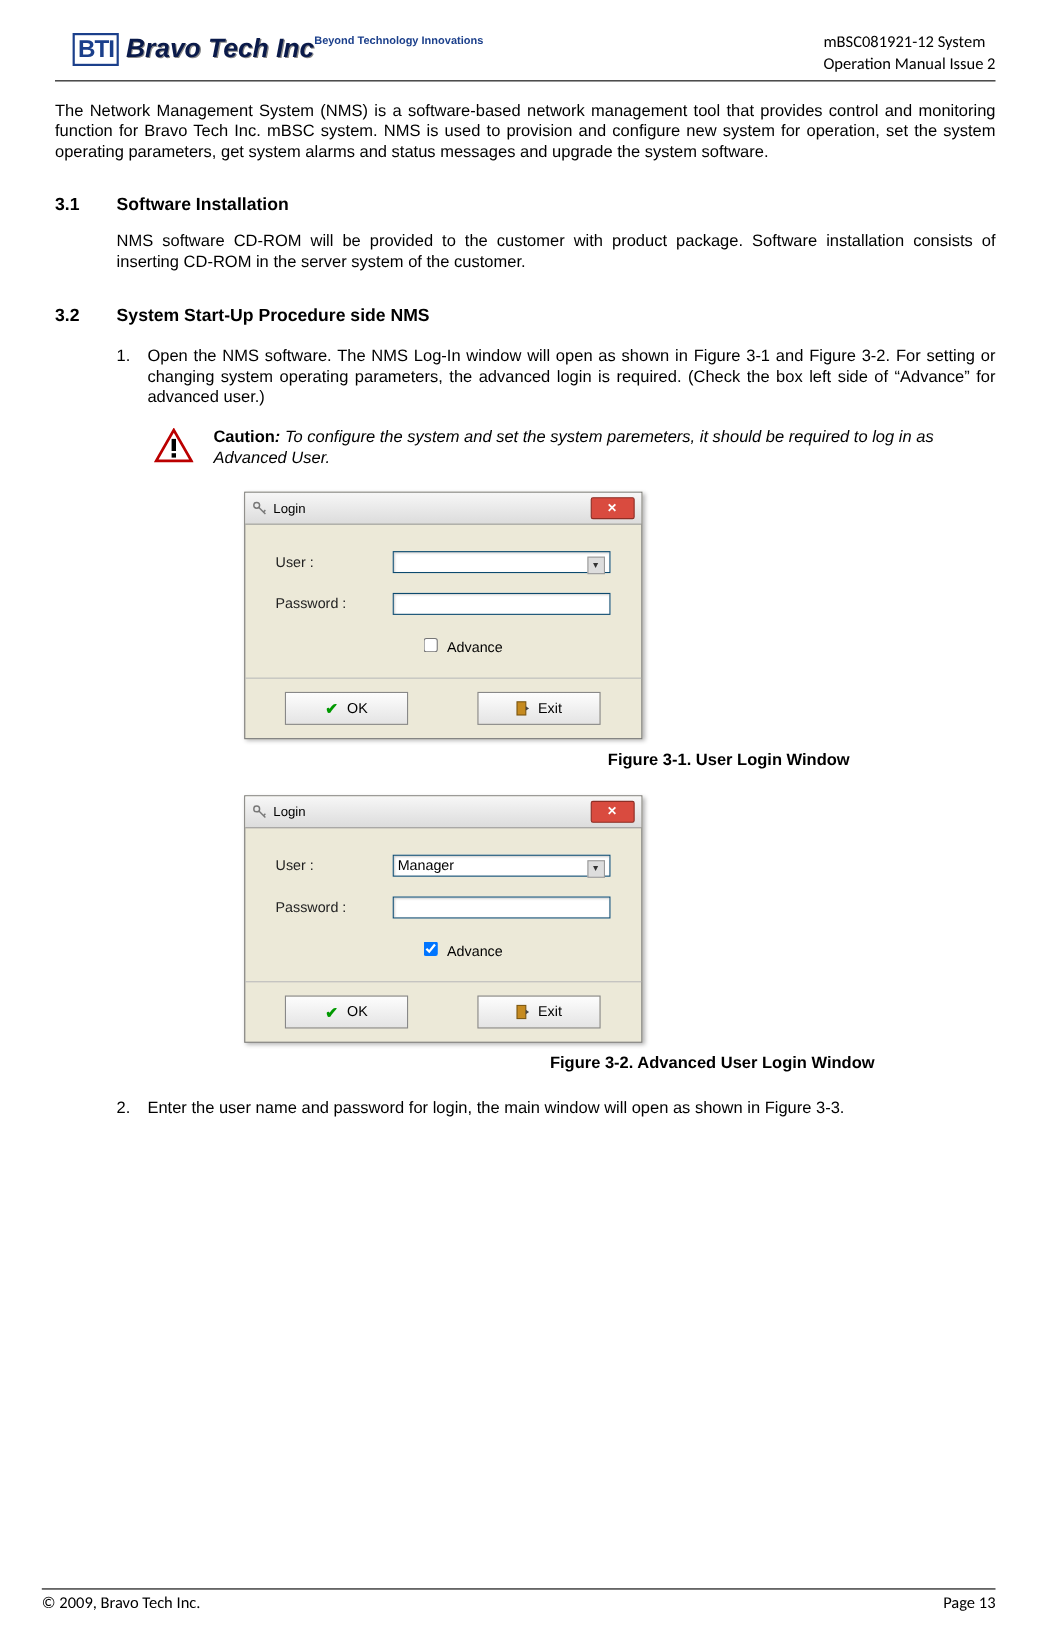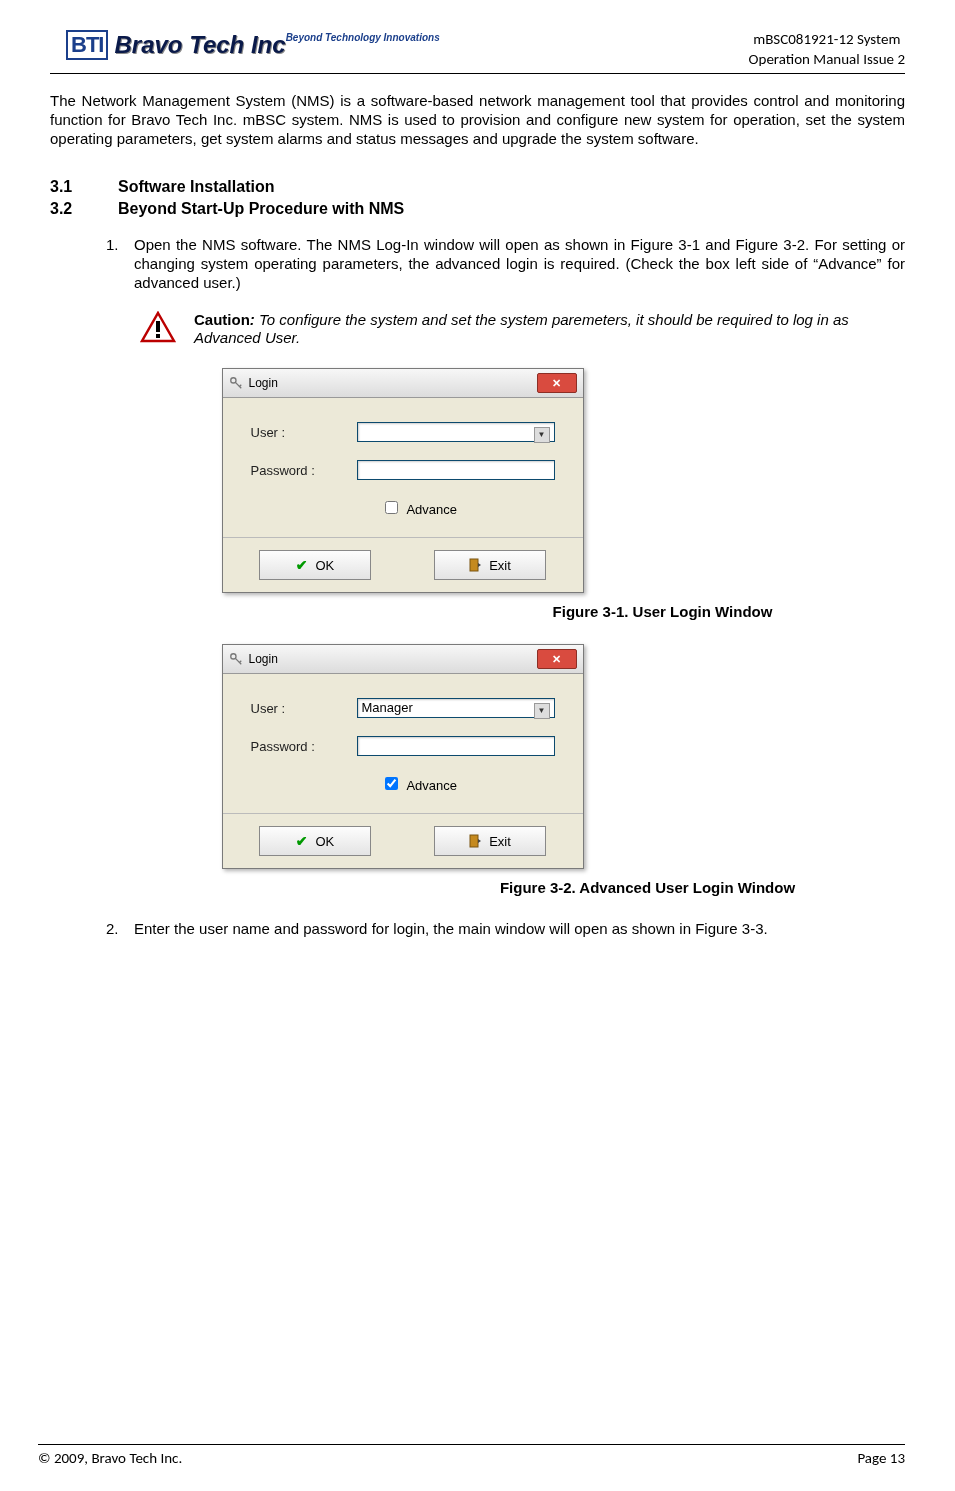--- a/index.html
+++ b/index.html
@@ -49,24 +49,23 @@
     font-size: 24px;
     font-style: italic;
     color: #0a1a4a;
     font-family: "Arial Black", Arial, sans-serif;
     text-shadow: 1px 1px 0 #888;
   }
   .logo-tag {
     font-size: 10px;
     color: #1b3f8b;
     font-weight: bold;
-    font-style: italic;
   }
   .header-meta {
-    text-align: center;
+    text-align: left;
     font-family: Calibri, Arial, sans-serif;
     font-size: 15px;
     line-height: 1.3;
   }
   .intro {
     font-size: 15px;
     text-align: justify;
     margin: 0 0 30px 0;
     line-height: 1.25;
   }
@@ -76,21 +75,20 @@
     margin-bottom: 4px;
   }
   .sec-num {
     font-weight: bold;
     font-size: 16px;
     min-width: 32px;
   }
   .sec-title {
     font-weight: bold;
     font-size: 16px;
-    margin-left: 12px;
   }
   .sec-body {
     font-size: 15px;
     text-align: justify;
     margin-left: 56px;
     margin-bottom: 30px;
     line-height: 1.25;
   }
   .olist {
     margin-left: 56px;
@@ -227,24 +225,25 @@
       <div>Operation Manual Issue 2</div>
     </div>
   </div>
 
   <p class="intro">The Network Management System (NMS) is a software-based network management tool that provides control and monitoring function for Bravo Tech Inc. mBSC system. NMS is used to provision and configure new system for operation, set the system operating parameters, get system alarms and status messages and upgrade the system software.</p>
 
   <div class="section-row">
     <span class="sec-num">3.1</span>
     <span class="sec-title">Software Installation</span>
   </div>
+  <p class="sec-body">NMS software CD-ROM will be provided to the customer with product package. Software installation consists of inserting CD-ROM in the server system of the customer.</p>
 
   <div class="section-row">
     <span class="sec-num">3.2</span>
-    <span class="sec-title">Beyond Start-Up Procedure with NMS</span>
+    <span class="sec-title">System Start-Up Procedure side NMS</span>
   </div>
   <div style="height:14px"></div>
 
   <div class="olist">
     <div class="olitem">
       <span class="olnum">1.</span>
       <span>Open the NMS software. The NMS Log-In window will open as shown in Figure 3-1 and Figure 3-2. For setting or changing system operating parameters, the advanced login is required. (Check the box left side of “Advance” for advanced user.)</span>
     </div>
   </div>
 

